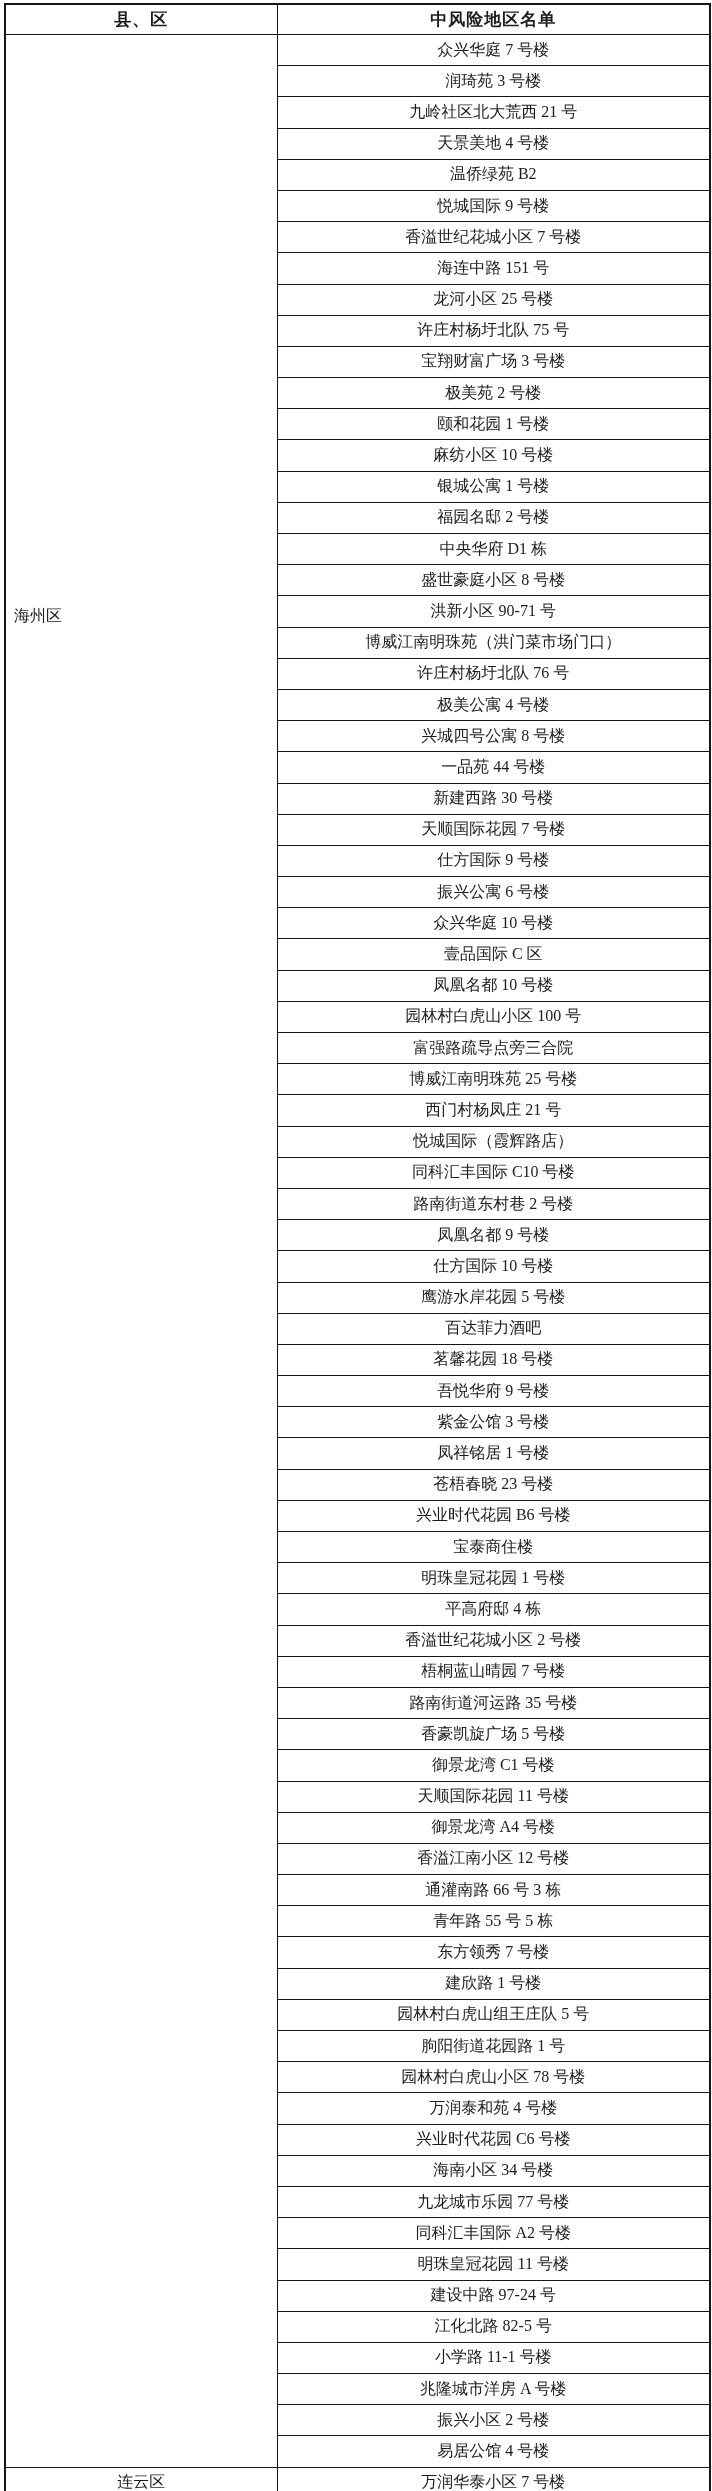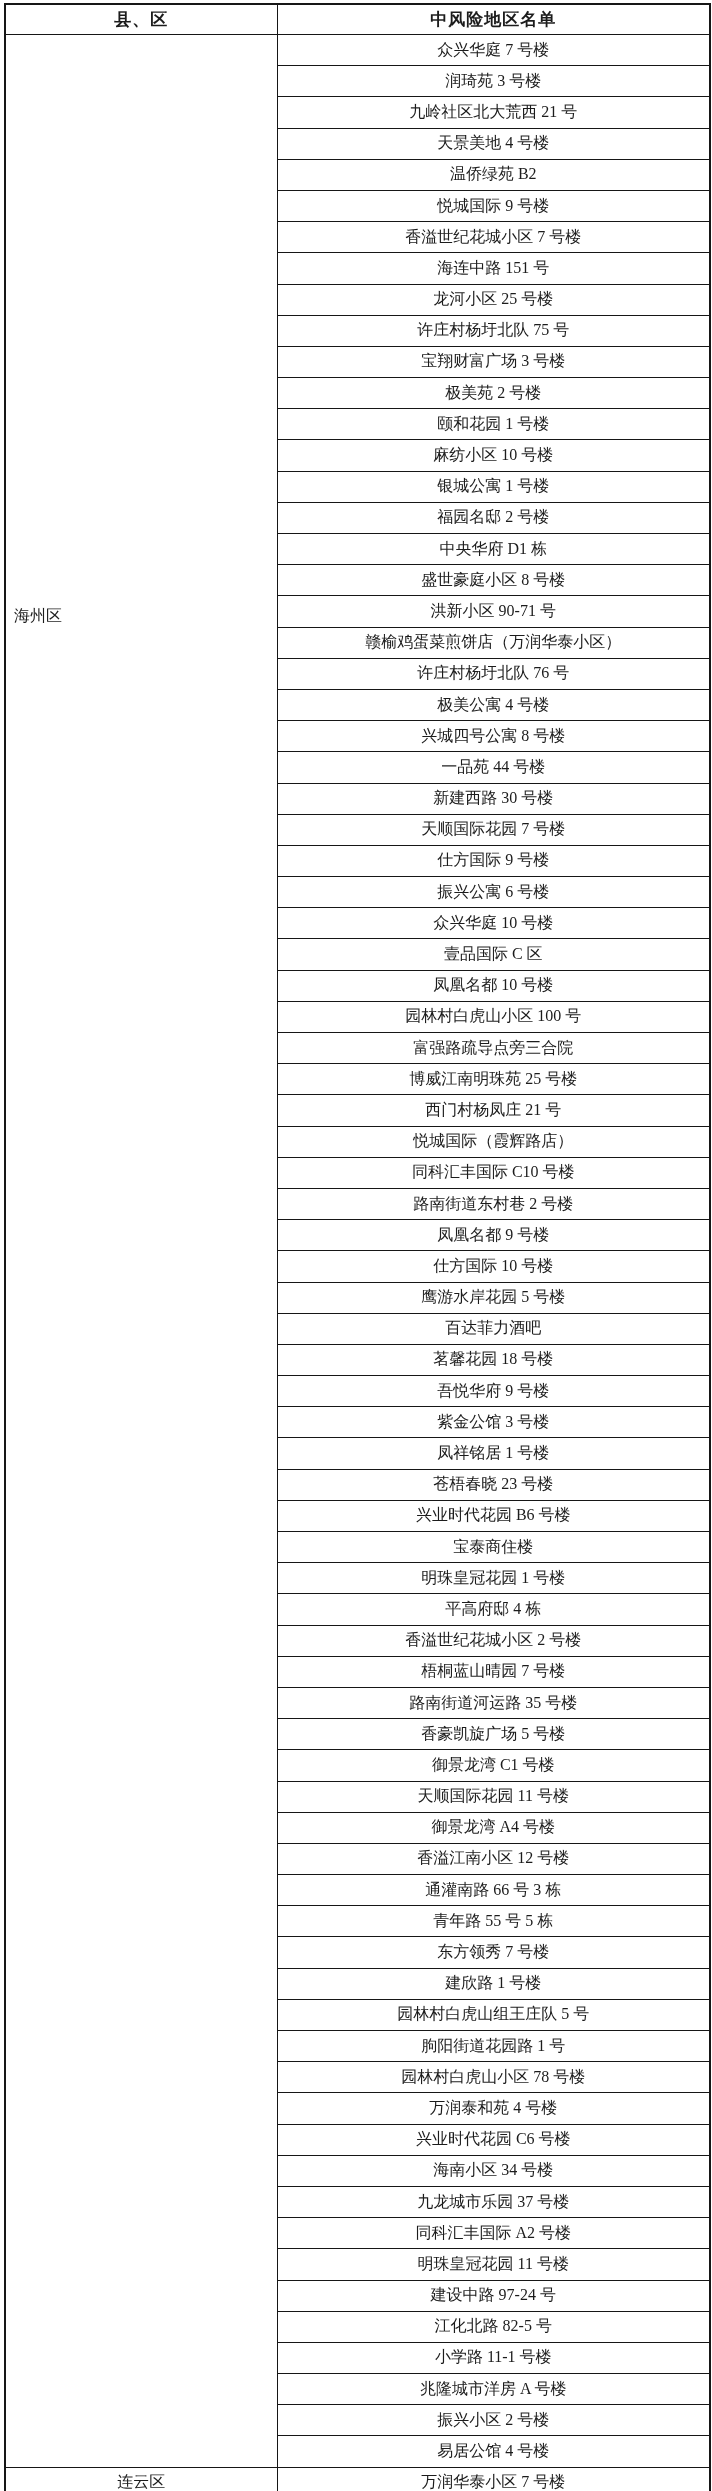--- a/index.html
+++ b/index.html
@@ -127,21 +127,21 @@
         <tr>
           <td class="area">中央华府 D1 栋</td>
         </tr>
         <tr>
           <td class="area">盛世豪庭小区 8 号楼</td>
         </tr>
         <tr>
           <td class="area">洪新小区 90-71 号</td>
         </tr>
         <tr>
-          <td class="area">赣榆鸡蛋菜煎饼店（万润华泰小区）</td>
+          <td class="area">博威江南明珠苑（洪门菜市场门口）</td>
         </tr>
         <tr>
           <td class="area">许庄村杨圩北队 76 号</td>
         </tr>
         <tr>
           <td class="area">极美公寓 4 号楼</td>
         </tr>
         <tr>
           <td class="area">兴城四号公寓 8 号楼</td>
         </tr>
@@ -277,21 +277,21 @@
         <tr>
           <td class="area">万润泰和苑 4 号楼</td>
         </tr>
         <tr>
           <td class="area">兴业时代花园 C6 号楼</td>
         </tr>
         <tr>
           <td class="area">海南小区 34 号楼</td>
         </tr>
         <tr>
-          <td class="area">九龙城市乐园 37 号楼</td>
+          <td class="area">九龙城市乐园 77 号楼</td>
         </tr>
         <tr>
           <td class="area">同科汇丰国际 A2 号楼</td>
         </tr>
         <tr>
           <td class="area">明珠皇冠花园 11 号楼</td>
         </tr>
         <tr>
           <td class="area">建设中路 97-24 号</td>
         </tr>

